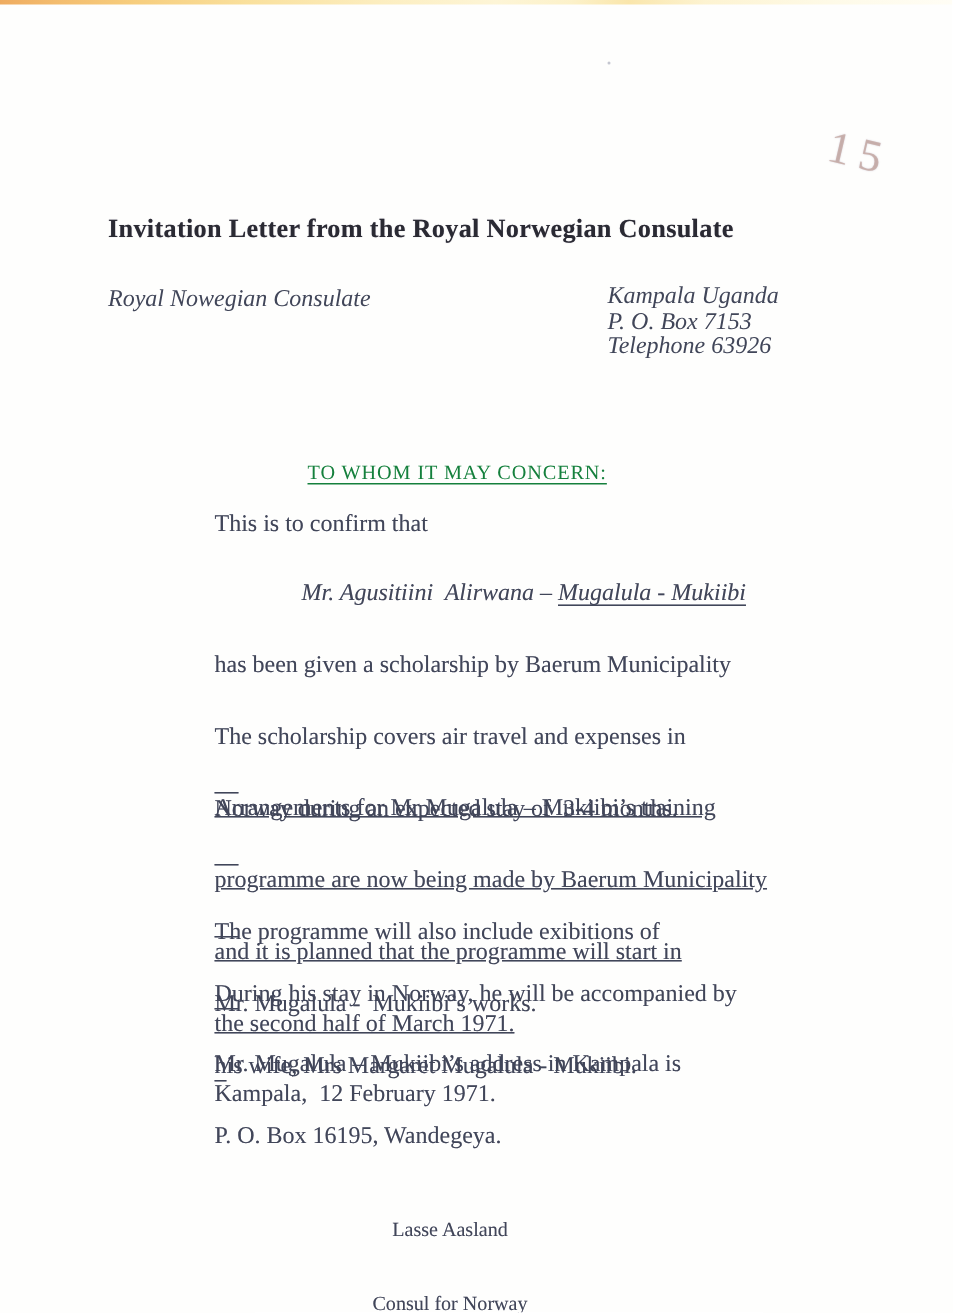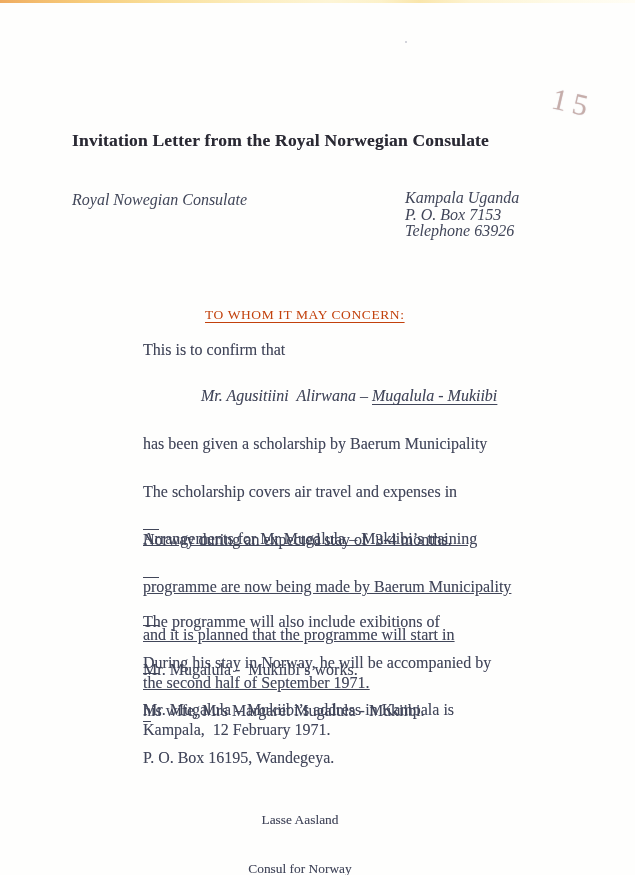--- a/index.html
+++ b/index.html
@@ -25,33 +25,33 @@
   }
   .pencil-mark{
     position:absolute;left:551px;top:88px;width:60px;height:56px;
     font-size:30px;font-style:italic;
     color:rgba(187,148,132,.55);
     transform:rotate(13deg) skewX(10deg);
     letter-spacing:6px;
     text-shadow:0 0 1px rgba(150,140,170,.45);
   }
   .title{
-    position:absolute;left:72px;top:130px;margin:0;
+    position:absolute;left:72px;top:142px;margin:0;
     font-size:17.5px;font-weight:bold;letter-spacing:.2px;
     color:#2a2a33;white-space:pre-wrap;
     text-shadow:0 0 .5px rgba(60,50,80,.5);
   }
   .italic-line{font-style:italic;font-size:16px;white-space:pre-wrap;}
   .sender{position:absolute;left:72px;top:191px;}
   .address{position:absolute;left:405px;top:190px;line-height:16.6px;}
   .salutation{
     position:absolute;left:205px;top:307px;
     font-size:13.5px;letter-spacing:.6px;white-space:pre-wrap;
     text-decoration:underline;text-underline-offset:2.5px;
-    color:#c2410c;
+    color:#15803d;
   }
   .body-text{
     position:absolute;left:143px;
     font-size:16px;line-height:16px;white-space:pre-wrap;
     text-shadow:0 0 .4px rgba(70,65,100,.35);
   }
   .intro{top:342px;}
   .name-line{left:185px;top:372px;font-style:italic;}
   .name-line .u{text-decoration:underline;text-underline-offset:2.5px;}
   .p1{top:404px;} .p2{top:452px;} .p3{top:499px;text-decoration:underline;}
@@ -97,21 +97,21 @@
 
   <div class="body-text p2">
     <div>The scholarship covers air travel and expenses in</div>
     <div>Norway during an expected stay of  3-4 months.</div>
   </div>
 
   <div class="body-text p3">
     <div>Arrangements for Mr Mugalula – Mukiibi’s training</div>
     <div>programme are now being made by Baerum Municipality</div>
     <div>and it is planned that the programme will start in</div>
-    <div>the second half of September 1971.</div>
+    <div>the second half of March 1971.</div>
   </div>
 
   <div class="body-text p4">
     <div>The programme will also include exibitions of</div>
     <div>Mr. Mugalula -  Mukiibi’s works.</div>
   </div>
 
   <div class="body-text p5">
     <div>During his stay in Norway, he will be accompanied by</div>
     <div>his wife, Mrs Margaret Mugalula - Mukiibi.</div>

